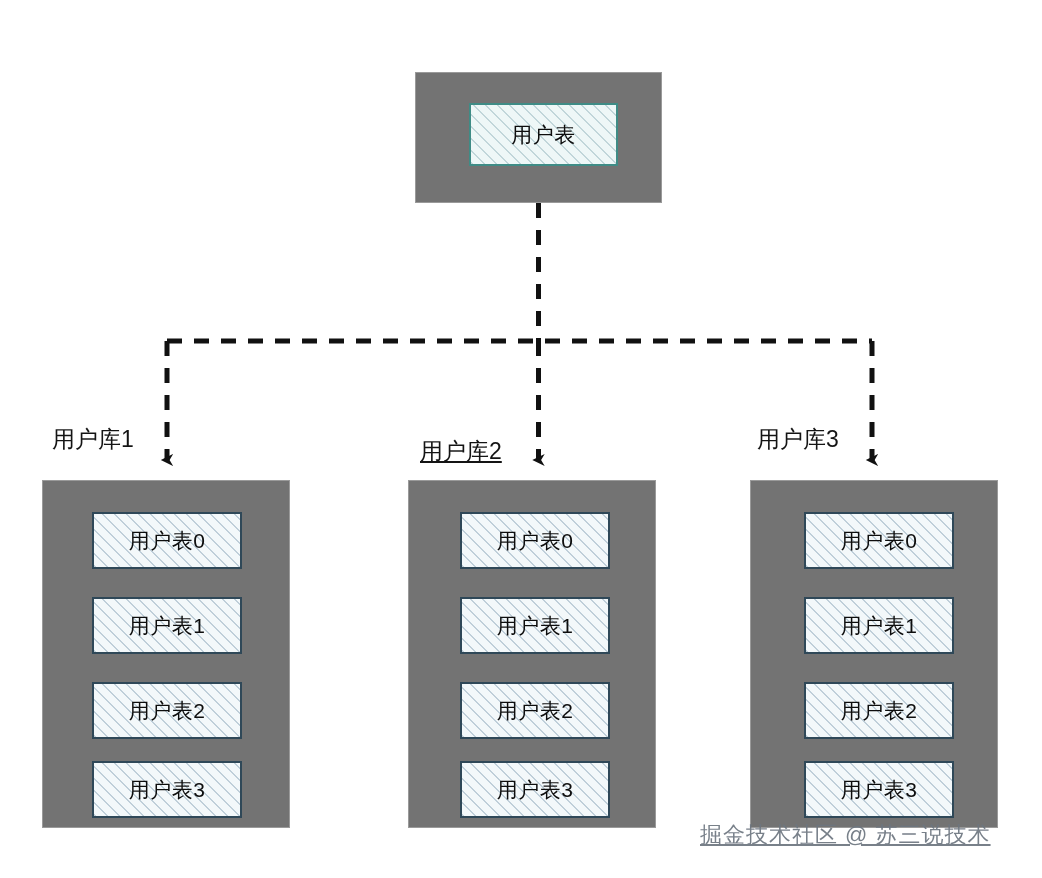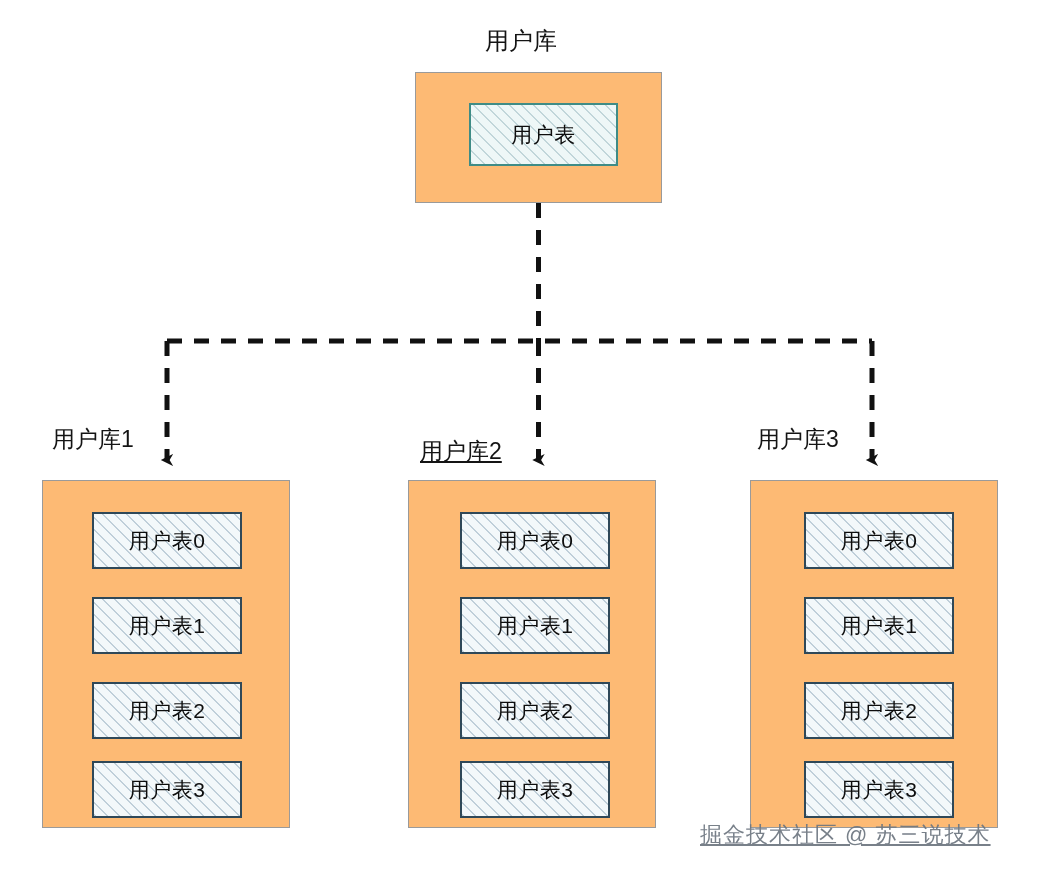--- a/index.html
+++ b/index.html
@@ -27,21 +27,21 @@
     left: 0;
     top: 0;
     width: 1042px;
     height: 878px;
     pointer-events: none;
   }
 
   
   .db-container {
     position: absolute;
-    background: #fdba74;
+    background: #737373;
     border: 1.5px solid #9a9a9a;
     box-sizing: border-box;
   }
 
   .table-box {
     position: absolute;
     box-sizing: border-box;
     display: flex;
     align-items: center;
     justify-content: center;
@@ -108,21 +108,20 @@
     opacity: 0.92;
     letter-spacing: 1px;
     text-decoration: underline;
   }
 </style>
 </head>
 <body>
 
 <div id="diagram-root">
 
-  <div class="caption" id="root-title">用户库</div>
 
   <div class="db-container" id="root-db" style="left:415px; top:72px; width:247px; height:131px;">
     <div class="table-box teal" style="left:53px; top:30px; width:149px; height:63px;">
       <span class="table-label">用户表</span>
     </div>
   </div>
 
   <svg id="connector-layer" viewBox="0 0 1042 878">
     <defs>
       <marker id="barb" markerWidth="14" markerHeight="14" refX="6.6" refY="6.2" orient="auto" markerUnits="userSpaceOnUse">

